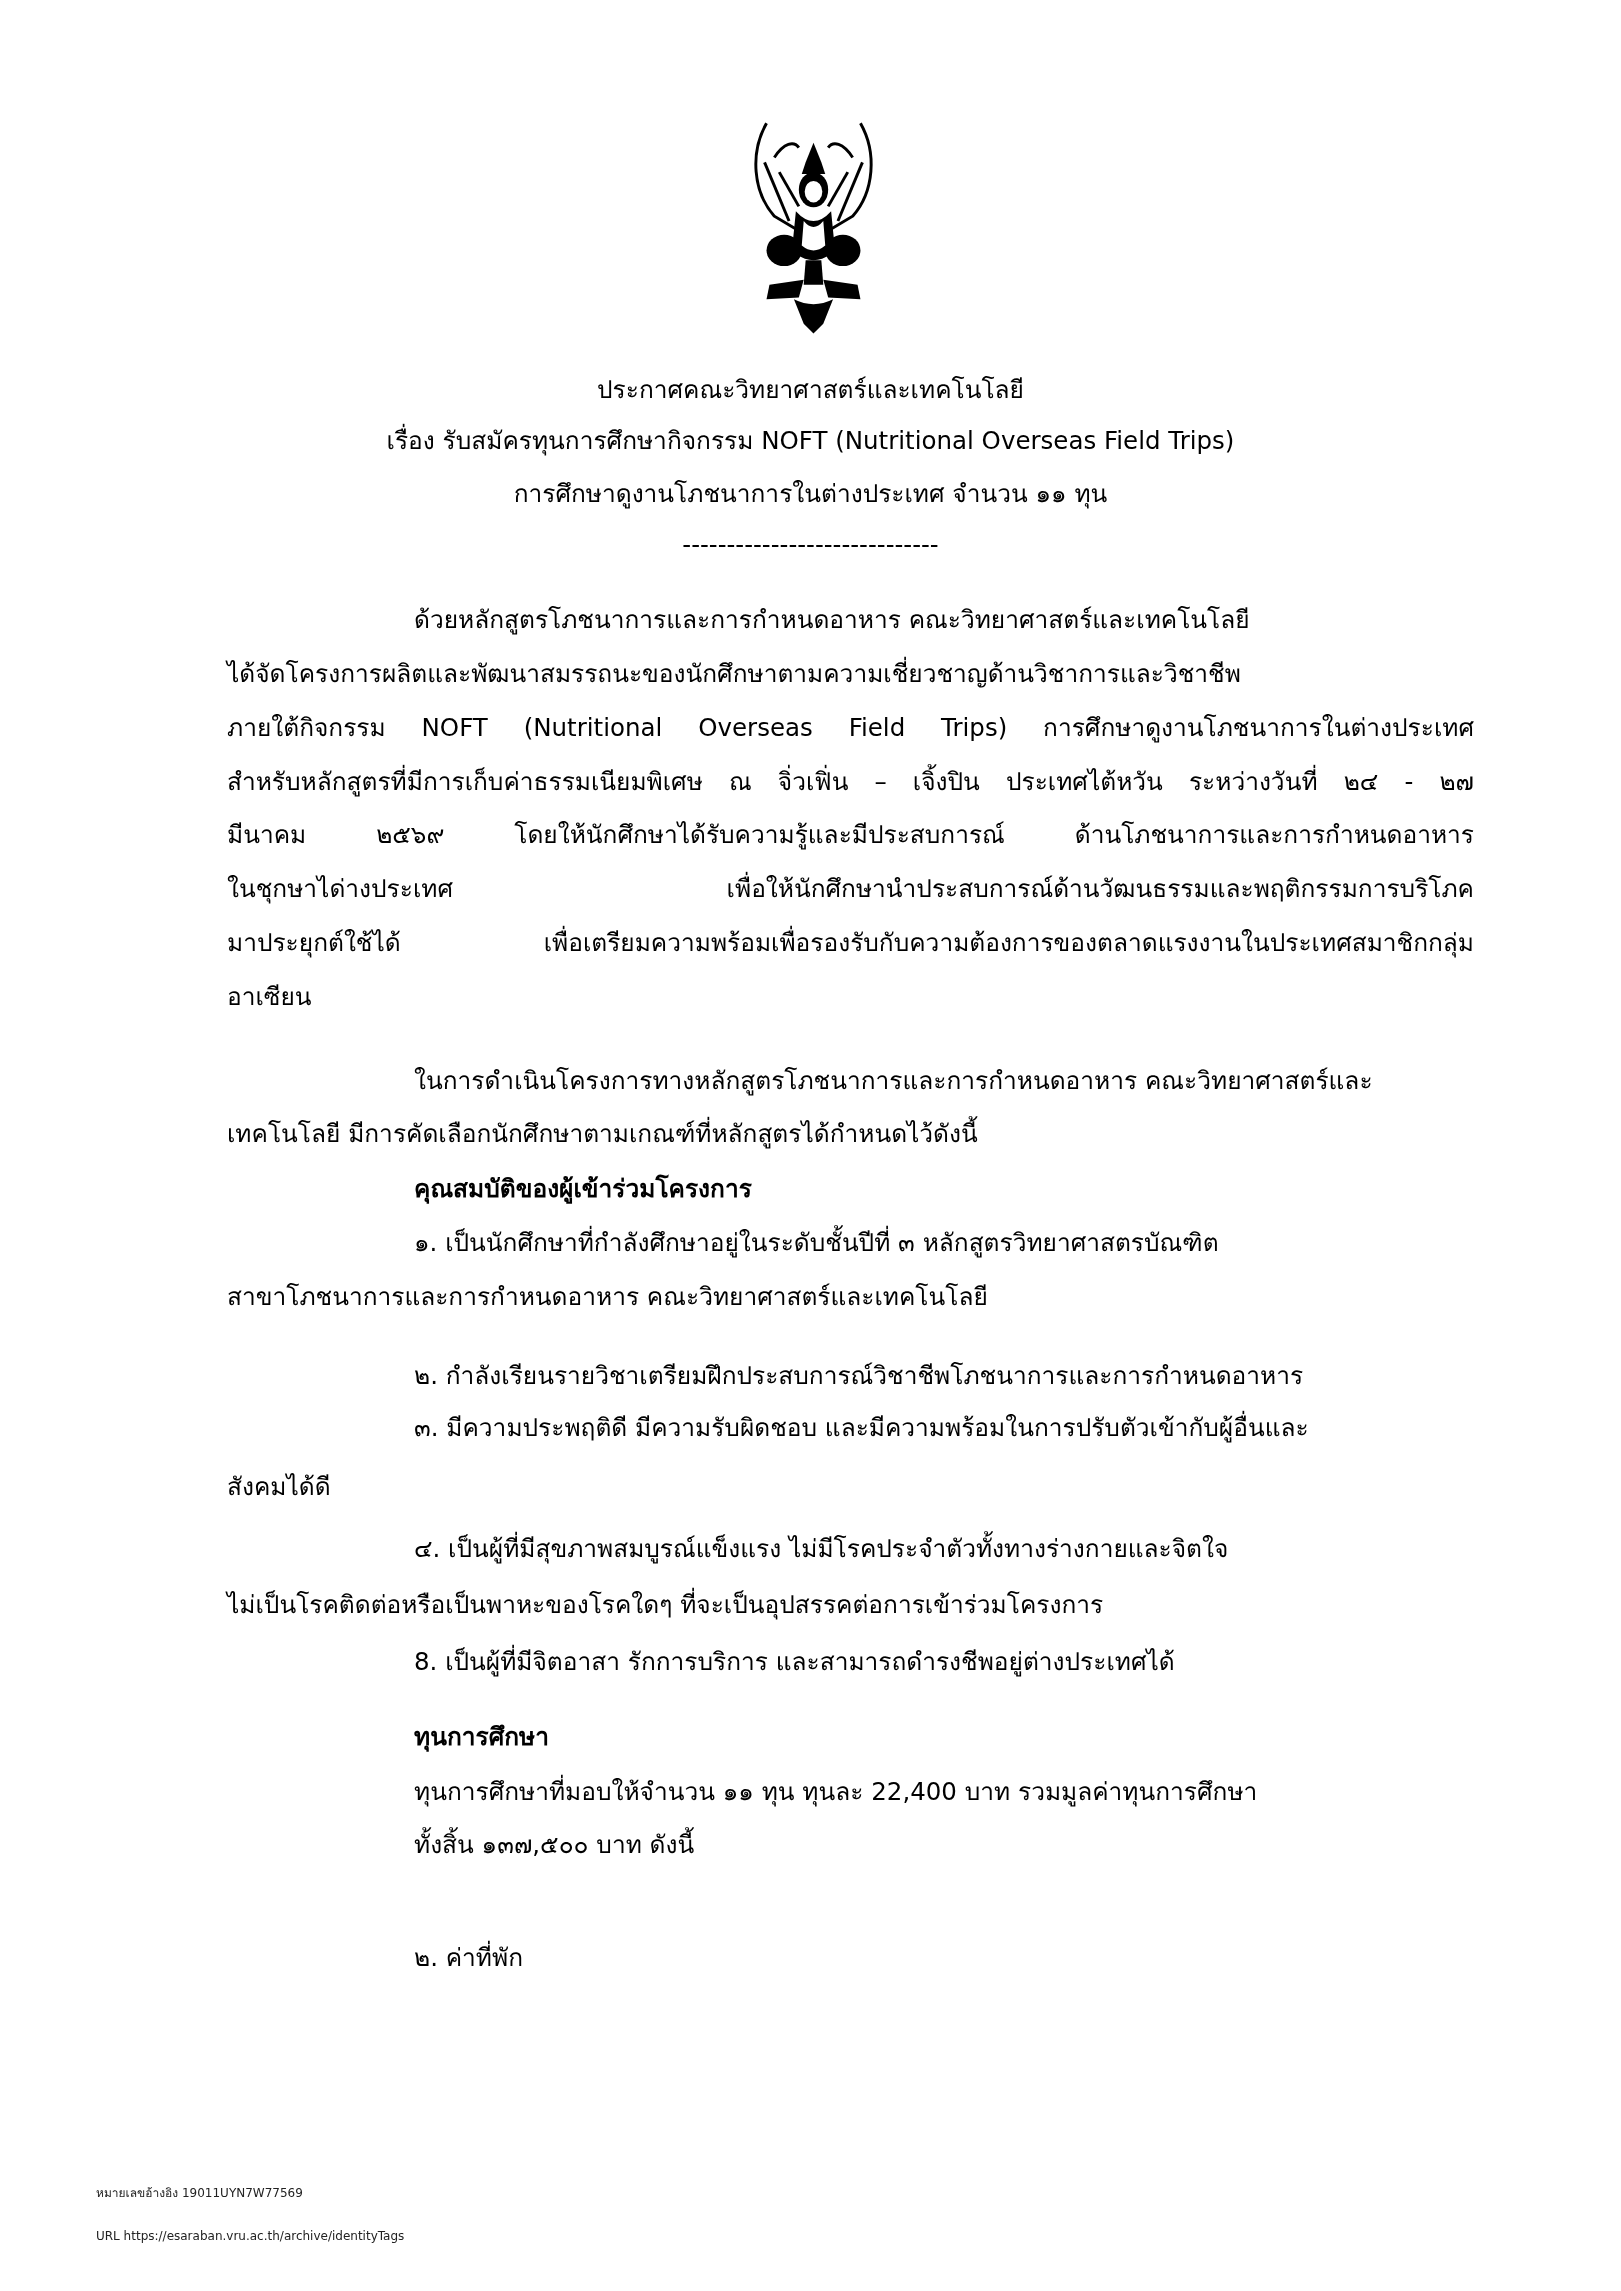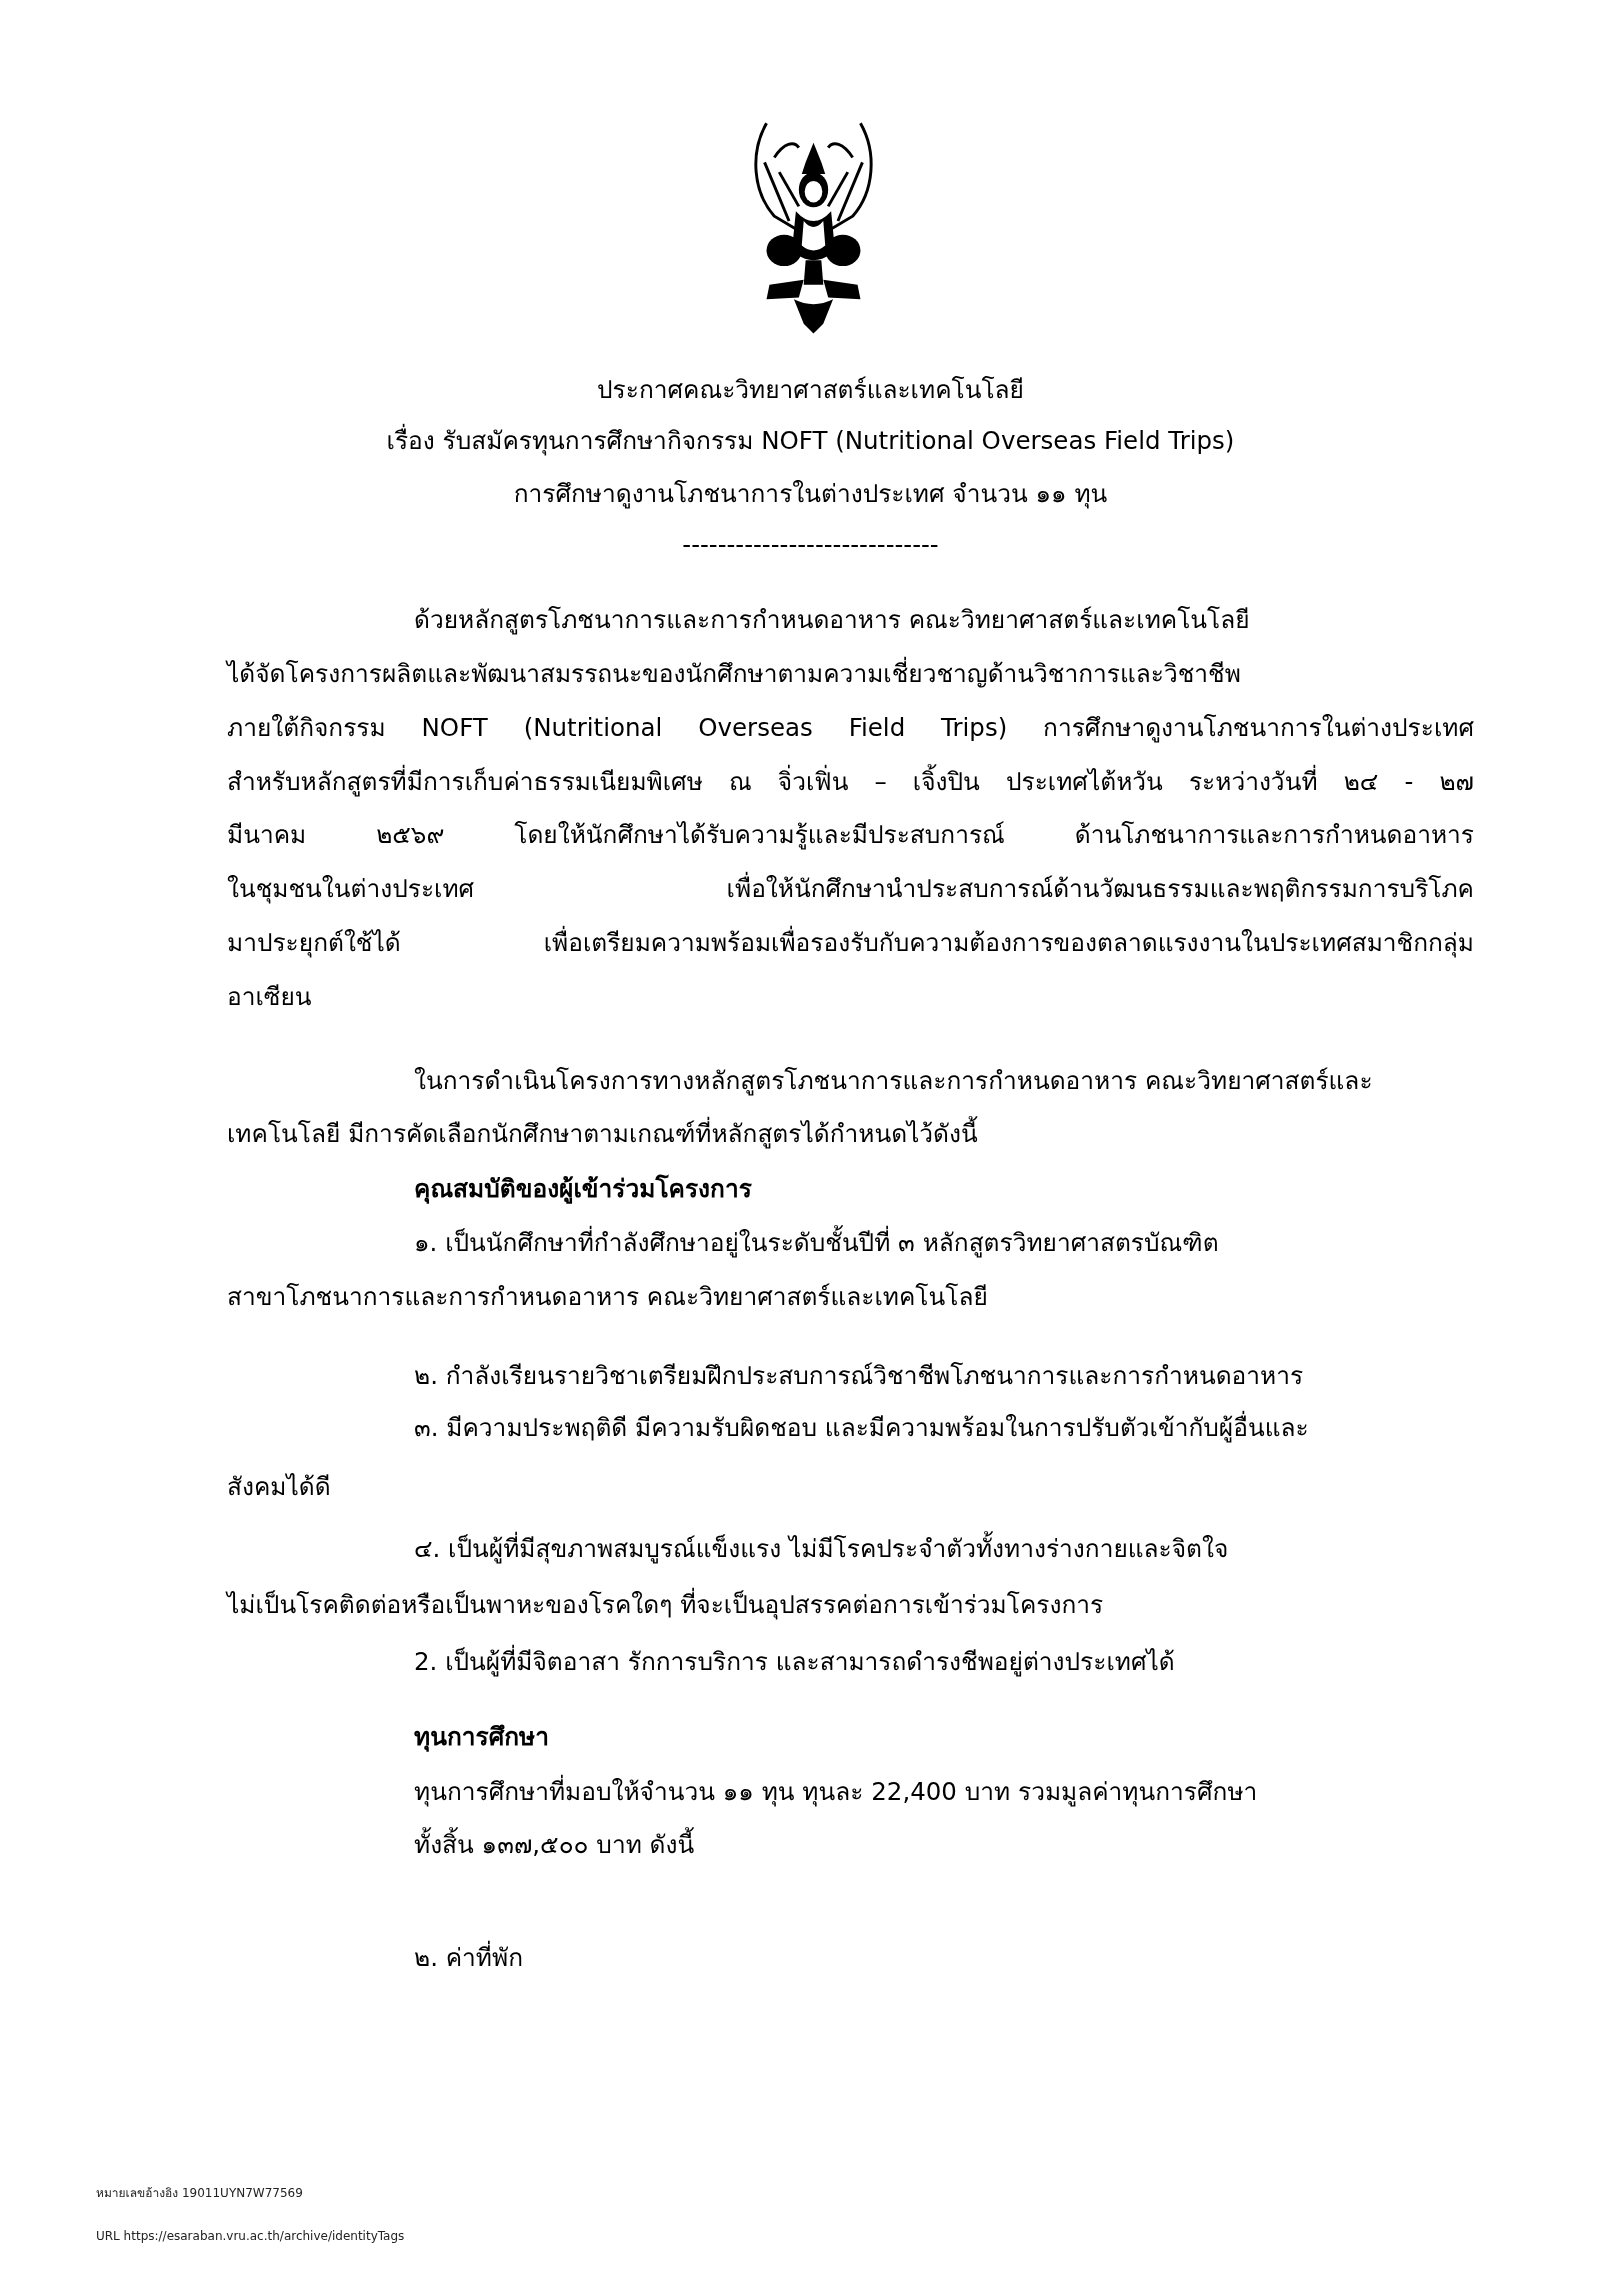--- a/index.html
+++ b/index.html
@@ -47,36 +47,36 @@
   <div class="center" style="top:370px;">ประกาศคณะวิทยาศาสตร์และเทคโนโลยี</div>
   <div class="center" style="top:421px;">เรื่อง  รับสมัครทุนการศึกษากิจกรรม NOFT (Nutritional Overseas Field Trips)</div>
   <div class="center" style="top:474px;">การศึกษาดูงานโภชนาการในต่างประเทศ จำนวน ๑๑ ทุน</div>
   <div class="center" style="top:525px;">-----------------------------</div>
 
   <div class="line l1" style="top:600px;">ด้วยหลักสูตรโภชนาการและการกำหนดอาหาร คณะวิทยาศาสตร์และเทคโนโลยี</div>
   <div class="line justify" style="top:654px;">ได้จัดโครงการผลิตและพัฒนาสมรรถนะของนักศึกษาตามความเชี่ยวชาญด้านวิชาการและวิชาชีพ</div>
   <div class="line justify" style="top:708px;">ภายใต้กิจกรรม NOFT (Nutritional Overseas Field Trips) การศึกษาดูงานโภชนาการในต่างประเทศ</div>
   <div class="line justify" style="top:762px;">สำหรับหลักสูตรที่มีการเก็บค่าธรรมเนียมพิเศษ ณ จิ่วเฟิ่น – เจิ้งปิน ประเทศไต้หวัน ระหว่างวันที่ ๒๔ - ๒๗</div>
   <div class="line justify" style="top:815px;">มีนาคม ๒๕๖๙ โดยให้นักศึกษาได้รับความรู้และมีประสบการณ์ ด้านโภชนาการและการกำหนดอาหาร</div>
-  <div class="line justify" style="top:869px;">ในชุมชนในต่างประเทศ เพื่อให้นักศึกษานำประสบการณ์ด้านวัฒนธรรมและพฤติกรรมการบริโภค</div>
+  <div class="line justify" style="top:869px;">ในชุกษาได่างประเทศ เพื่อให้นักศึกษานำประสบการณ์ด้านวัฒนธรรมและพฤติกรรมการบริโภค</div>
   <div class="line justify" style="top:923px;">มาประยุกต์ใช้ได้ เพื่อเตรียมความพร้อมเพื่อรองรับกับความต้องการของตลาดแรงงานในประเทศสมาชิกกลุ่ม</div>
   <div class="line l0" style="top:977px;">อาเซียน</div>
 
   <div class="line l1" style="top:1061px;">ในการดำเนินโครงการทางหลักสูตรโภชนาการและการกำหนดอาหาร คณะวิทยาศาสตร์และ</div>
   <div class="line l0" style="top:1114px;">เทคโนโลยี มีการคัดเลือกนักศึกษาตามเกณฑ์ที่หลักสูตรได้กำหนดไว้ดังนี้</div>
 
   <div class="line l1 bold" style="top:1169px;">คุณสมบัติของผู้เข้าร่วมโครงการ</div>
   <div class="line l1" style="top:1223px;">๑. เป็นนักศึกษาที่กำลังศึกษาอยู่ในระดับชั้นปีที่ ๓ หลักสูตรวิทยาศาสตรบัณฑิต</div>
   <div class="line l0" style="top:1277px;">สาขาโภชนาการและการกำหนดอาหาร คณะวิทยาศาสตร์และเทคโนโลยี</div>
   <div class="line l1" style="top:1356px;">๒. กำลังเรียนรายวิชาเตรียมฝึกประสบการณ์วิชาชีพโภชนาการและการกำหนดอาหาร</div>
   <div class="line l1" style="top:1408px;">๓. มีความประพฤติดี มีความรับผิดชอบ และมีความพร้อมในการปรับตัวเข้ากับผู้อื่นและ</div>
   <div class="line l0" style="top:1467px;">สังคมได้ดี</div>
   <div class="line l1" style="top:1529px;">๔. เป็นผู้ที่มีสุขภาพสมบูรณ์แข็งแรง ไม่มีโรคประจำตัวทั้งทางร่างกายและจิตใจ</div>
   <div class="line l0" style="top:1585px;">ไม่เป็นโรคติดต่อหรือเป็นพาหะของโรคใดๆ ที่จะเป็นอุปสรรคต่อการเข้าร่วมโครงการ</div>
-  <div class="line l1" style="top:1642px;">2. เป็นผู้ที่มีจิตอาสา รักการบริการ และสามารถดำรงชีพอยู่ต่างประเทศได้</div>
+  <div class="line l1" style="top:1642px;">8. เป็นผู้ที่มีจิตอาสา รักการบริการ และสามารถดำรงชีพอยู่ต่างประเทศได้</div>
 
   <div class="line l1 bold" style="top:1717px;">ทุนการศึกษา</div>
   <div class="line l1" style="top:1772px;">ทุนการศึกษาที่มอบให้จำนวน ๑๑ ทุน ทุนละ 22,400 บาท รวมมูลค่าทุนการศึกษา</div>
   <div class="line l1" style="top:1825px;">ทั้งสิ้น ๑๓๗,๕๐๐  บาท ดังนี้</div>
   <div class="line l1" style="top:1938px;">๒. ค่าที่พัก</div>
 
   <div class="footer" style="top:2182px;">หมายเลขอ้างอิง 19011UYN7W77569</div>
   <div class="footer" style="top:2225px;">URL https://esaraban.vru.ac.th/archive/identityTags</div>
 </div>
 

